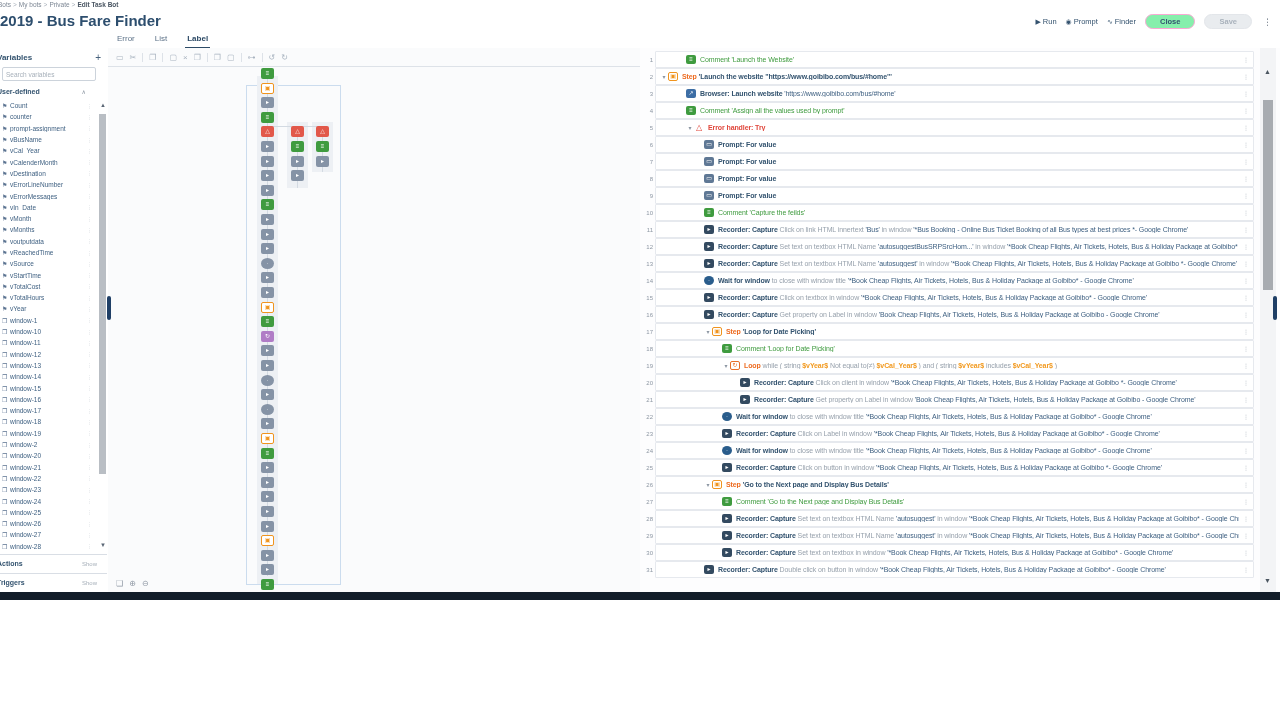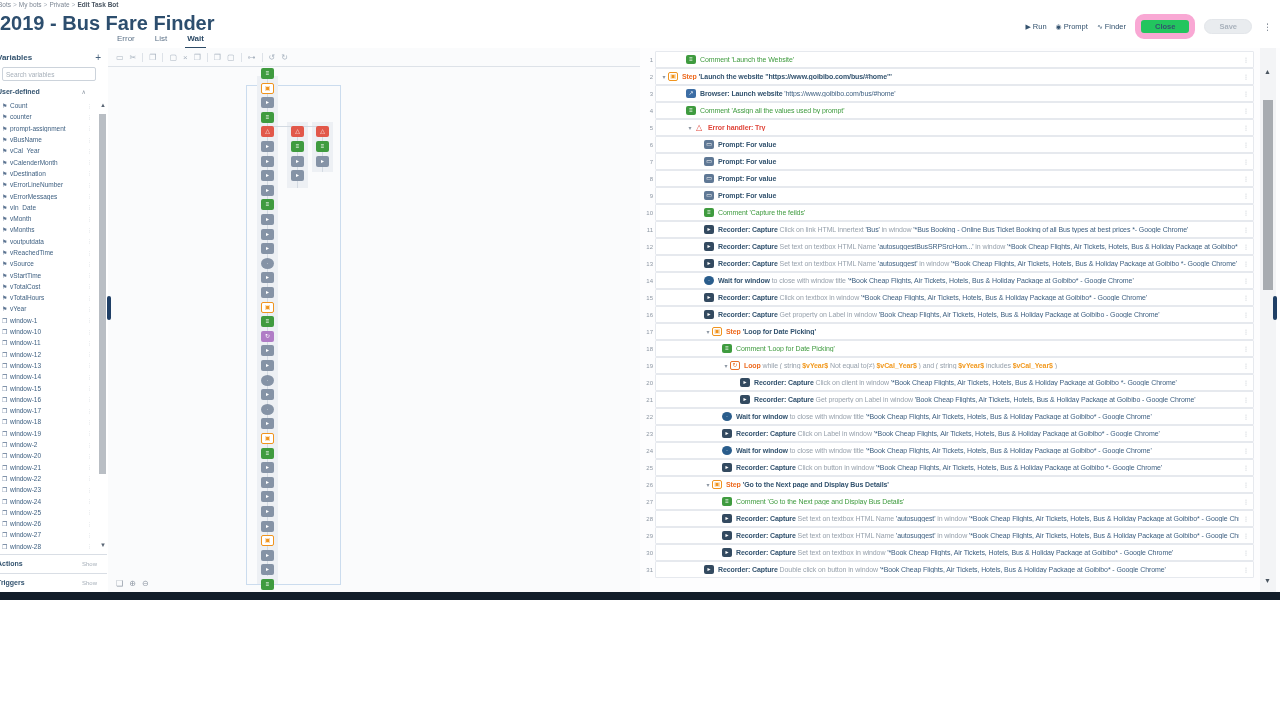--- a/index.html
+++ b/index.html
@@ -4,25 +4,25 @@
 <style>
   html,body{margin:0;padding:0;background:#fff;}
   #app{position:relative;width:1280px;height:720px;background:#fff;overflow:hidden;
        font-family:"Liberation Sans",sans-serif;color:#33536f;}
   
   #topbar{position:absolute;left:0;top:0;width:1280px;height:48px;background:#fff;
           border-bottom:1px solid #d9dee5;}
   #breadcrumb{position:absolute;left:-2px;top:1px;font-size:6.5px;color:#7d8794;white-space:nowrap;}
   #breadcrumb .bc-sep{margin:0 2px;color:#a8b0ba;}
   #breadcrumb .bc-last{font-weight:bold;color:#4a5663;}
-  #page-title{position:absolute;left:0px;top:12px;font-size:20px;font-weight:bold;color:#2d4e6e;white-space:nowrap;}
+  #page-title{position:absolute;left:0px;top:12px;font-size:15px;font-weight:bold;color:#2d4e6e;white-space:nowrap;}
   #top-actions{position:absolute;right:8px;top:14px;display:flex;align-items:center;gap:9px;font-size:7.5px;color:#35536f;}
   #top-actions .ticon{font-size:7px;color:#35536f;margin-right:2px;}
   .pillbtn{border-radius:9px;padding:2px 14px;font-size:7.5px;font-weight:bold;line-height:9px;}
-  #close-btn{border:6px solid #f9a8d4;color:#33536f;background:#22c55e;}
+  #close-btn{border:1px solid #f9a8d4;color:#33536f;background:#86efac;}
   #save-btn{border:1px solid #e3e6ea;color:#a9b2bc;background:#e9ecef;}
   #top-kebab{color:#5a6675;font-size:9px;margin-left:2px;}
   #tabs{position:absolute;left:115px;top:31px;display:flex;gap:16px;font-size:8px;color:#5d7288;}
   .tab{padding:3px 2px 4px 2px;}
   .tab.active{font-weight:bold;color:#2c4a66;border-bottom:2px solid #2c4a66;}
   
   #sidebar{position:absolute;left:0;top:48px;width:108px;height:544px;background:#fff;
            border-right:1px solid #d9dee5;}
   #vars-header{position:absolute;left:0;top:2px;width:108px;height:14px;}
   #vars-title{position:absolute;left:-3px;top:3px;font-size:8px;font-weight:bold;color:#33536f;}
@@ -111,21 +111,21 @@
       <span><span class="ticon">▶</span><span>Run</span></span>
       <span><span class="ticon">◉</span><span>Prompt</span></span>
       <span><span class="ticon">∿</span><span>Finder</span></span>
       <span class="pillbtn" id="close-btn">Close</span>
       <span class="pillbtn" id="save-btn">Save</span>
       <span id="top-kebab">⋮</span>
     </div>
     <div id="tabs">
       <span class="tab">Error</span>
       <span class="tab">List</span>
-      <span class="tab active">Wait</span>
+      <span class="tab active">Label</span>
     </div>
   </div>
 
   <div id="sidebar">
     <div id="vars-header">
       <span id="vars-title">Variables</span>
       <span id="vars-add">+</span>
     </div>
     <input id="vars-search" placeholder="Search variables" style="">
     <span id="vars-section">User-defined</span>

